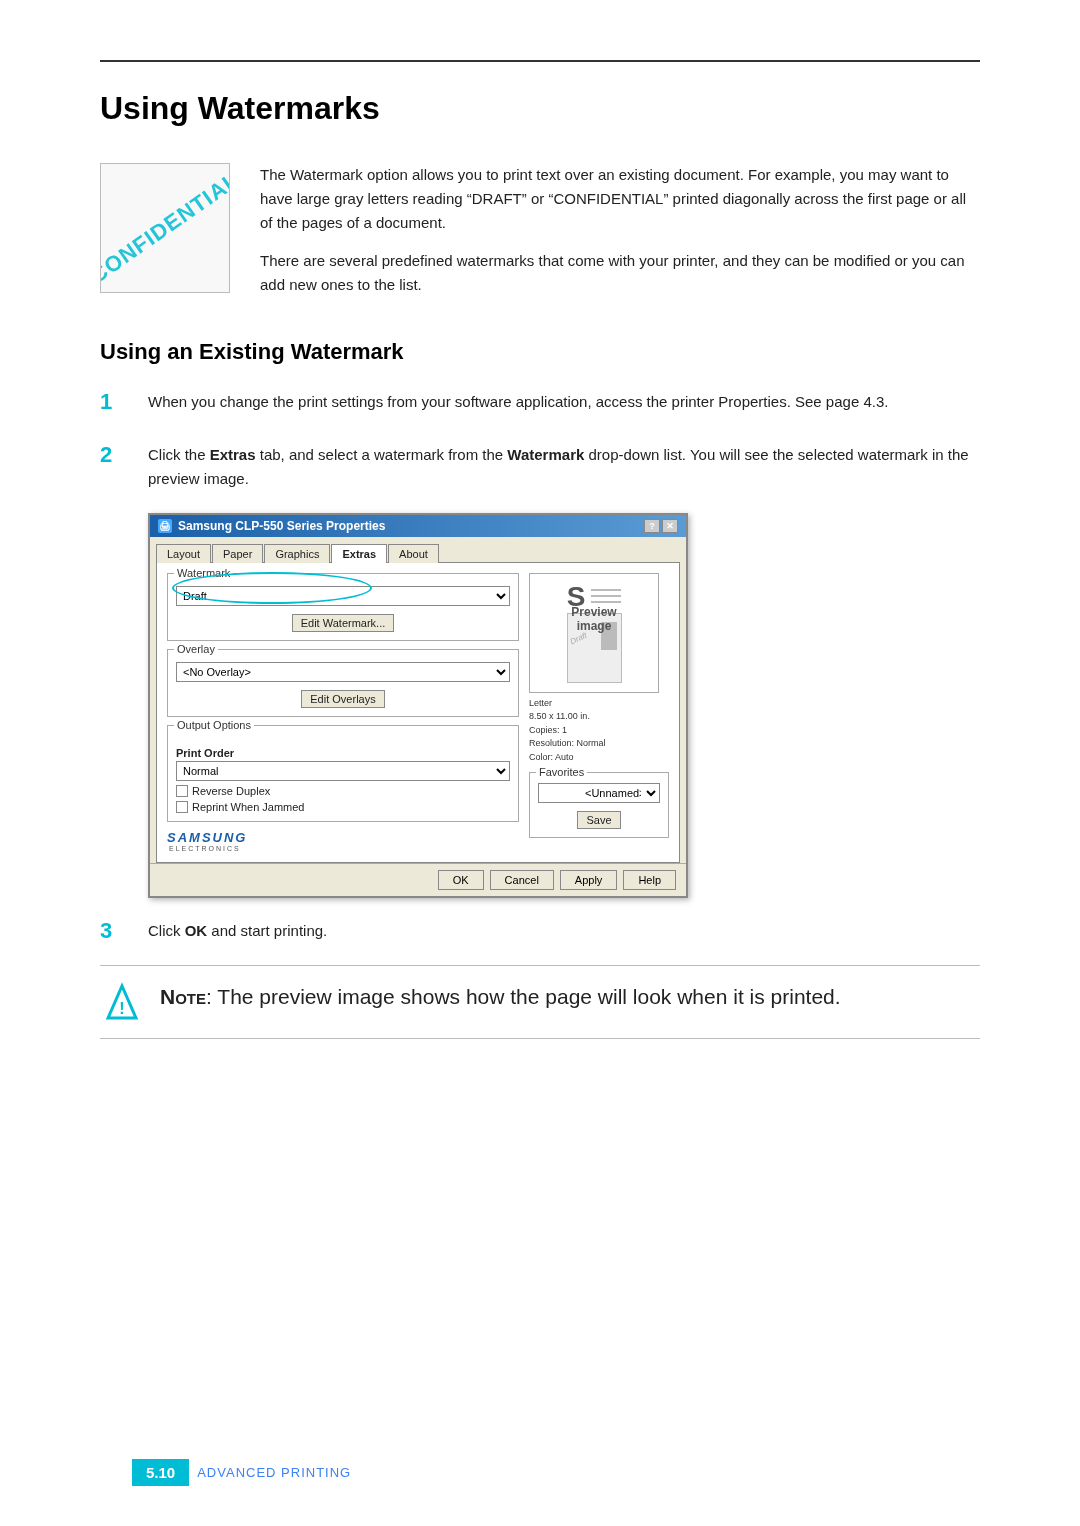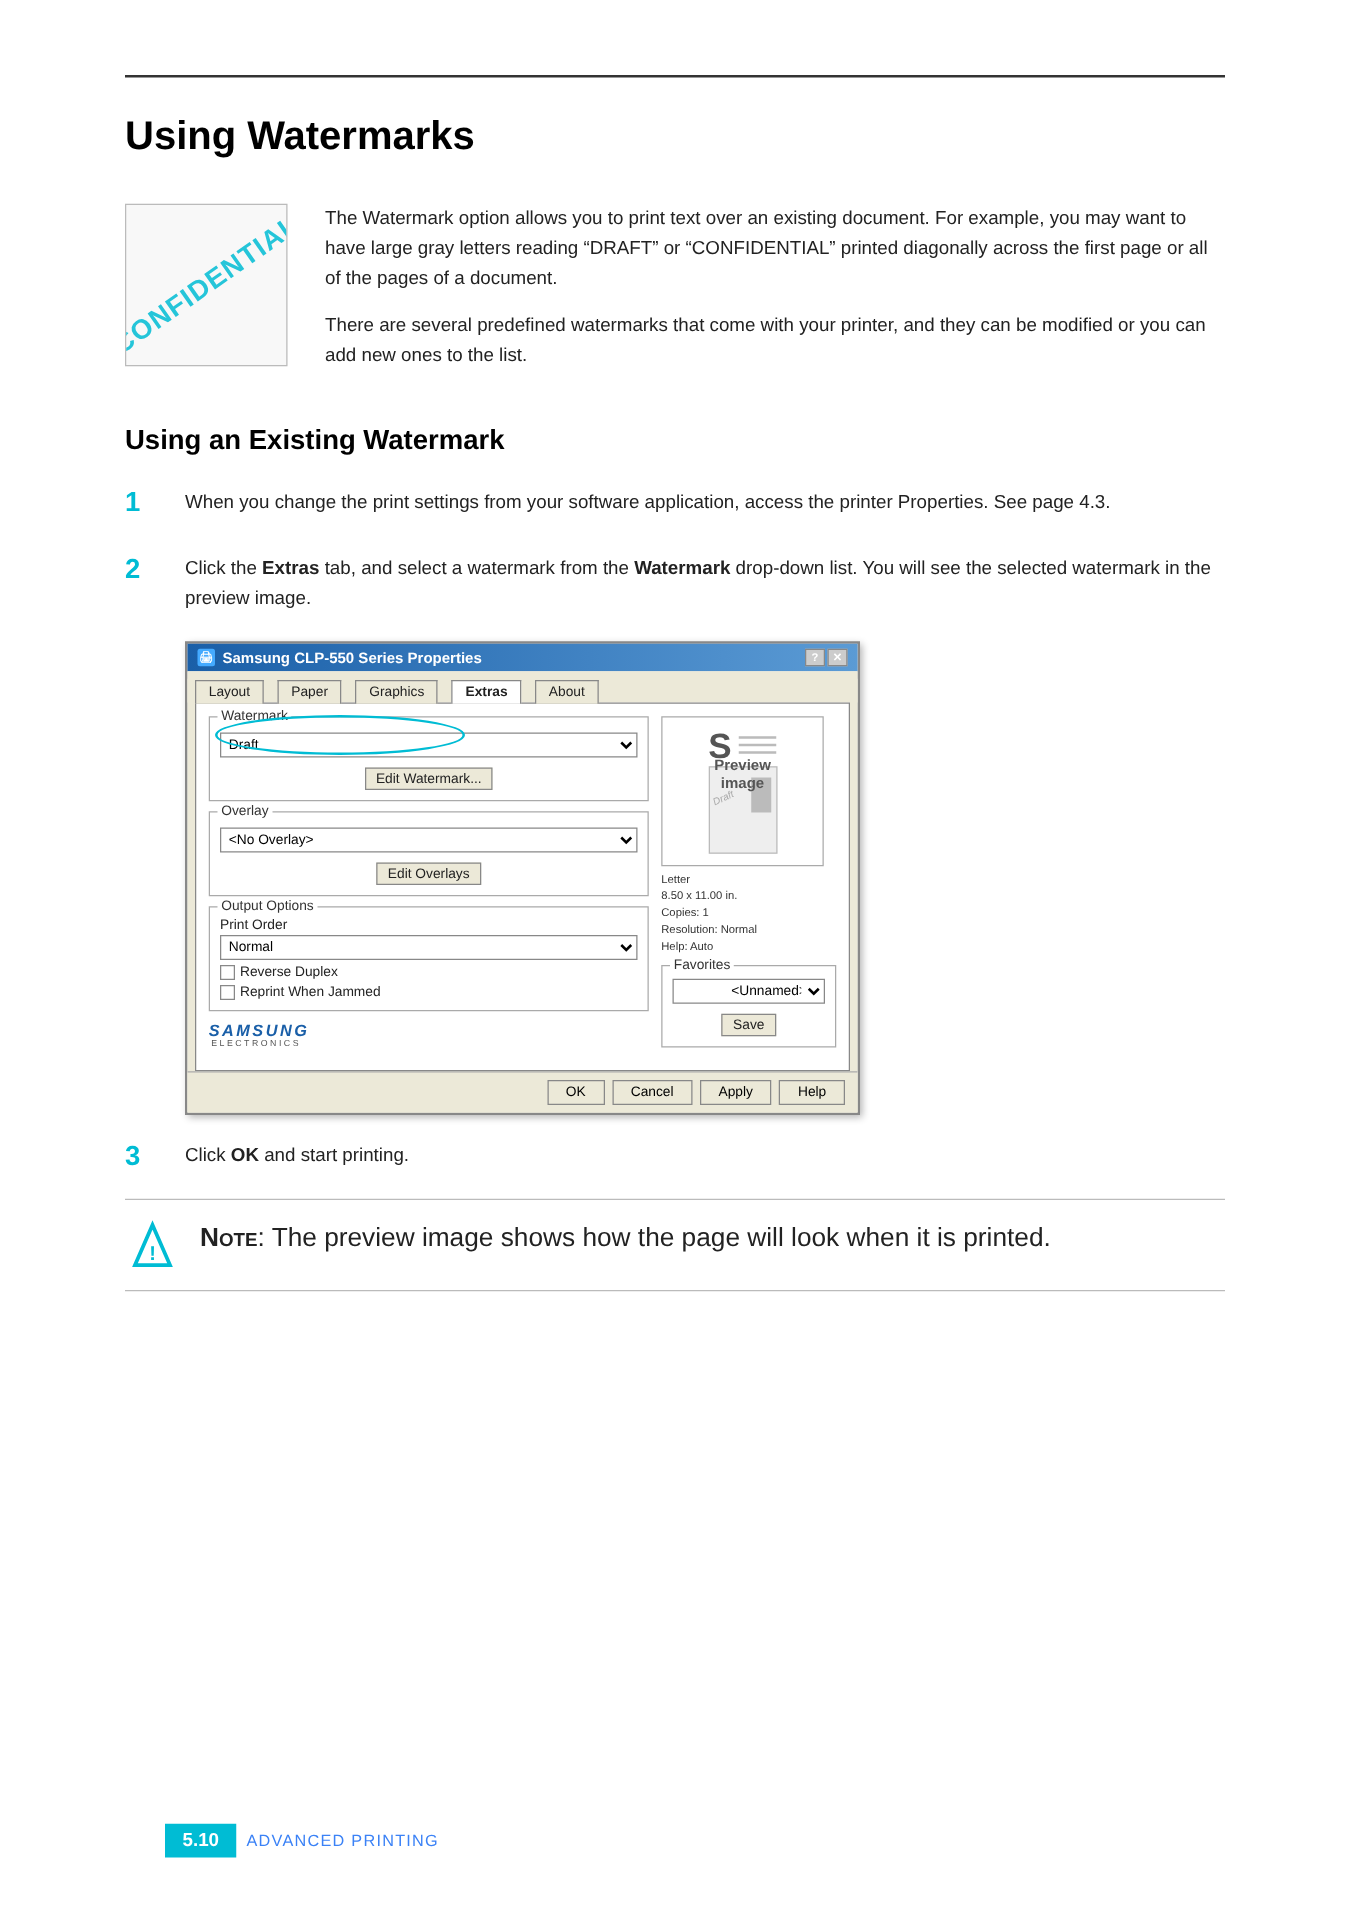--- a/index.html
+++ b/index.html
@@ -168,21 +168,21 @@
       cursor: pointer;
     }
 
     .dialog-body {
       background: #ece9d8;
       padding: 6px 0 0 0;
     }
 
     .dialog-tabs {
       display: flex;
-      gap: 11px;
+      gap: 1px;
       padding: 0 6px;
       background: #ece9d8;
     }
 
     .dialog-tab {
       background: #ece9d8;
       border: 1px solid #888;
       border-bottom: none;
       padding: 3px 10px;
       font-size: 11px;
@@ -433,21 +433,22 @@
       font-size: 13px;
       color: #3b82f6;
       margin-left: 8px;
       text-transform: uppercase;
       letter-spacing: 1px;
     }
 
     .dialog-print-order-label {
       font-size: 11px;
       margin-bottom: 2px;
-      margin-top: 4px;
+      margin-top: 17px;
+      font-weight: bold;
     }
   </style>
 </head>
 <body>
 
 <div class="page">
   <hr class="top-rule">
 
   <h1 class="page-title">Using Watermarks</h1>
 
@@ -568,21 +569,21 @@
                 <div style="position: absolute; right: 4px; top: 8px; width: 16px; height: 28px; background: #bbb;"></div>
               </div>
             </div>
             <div class="preview-label" style="position: absolute; top: 38%; left: 50%; transform: translate(-50%, -50%); font-size: 12px; font-weight: bold; color: #555; text-align: center;">Preview<br>image</div>
           </div>
           <div class="preview-info">
             <div style="white-space: pre-line;">Letter
 8.50 x 11.00 in.</div>
             <div>Copies: 1</div>
             <div>Resolution: Normal</div>
-            <div>Help: Auto</div>
+            <div>Color: Auto</div>
           </div>
 
           <div class="dialog-favorites-group" style="margin-top: 8px;">
             <span class="dialog-favorites-label">Favorites</span>
             <div style="margin-top: 6px;">
               <select class="dialog-select" style="width: 100%; padding-left: 42px;">
                 <option>&lt;Unnamed&gt;</option>
               </select>
             </div>
             <div style="text-align: center; margin-top: 4px;">

